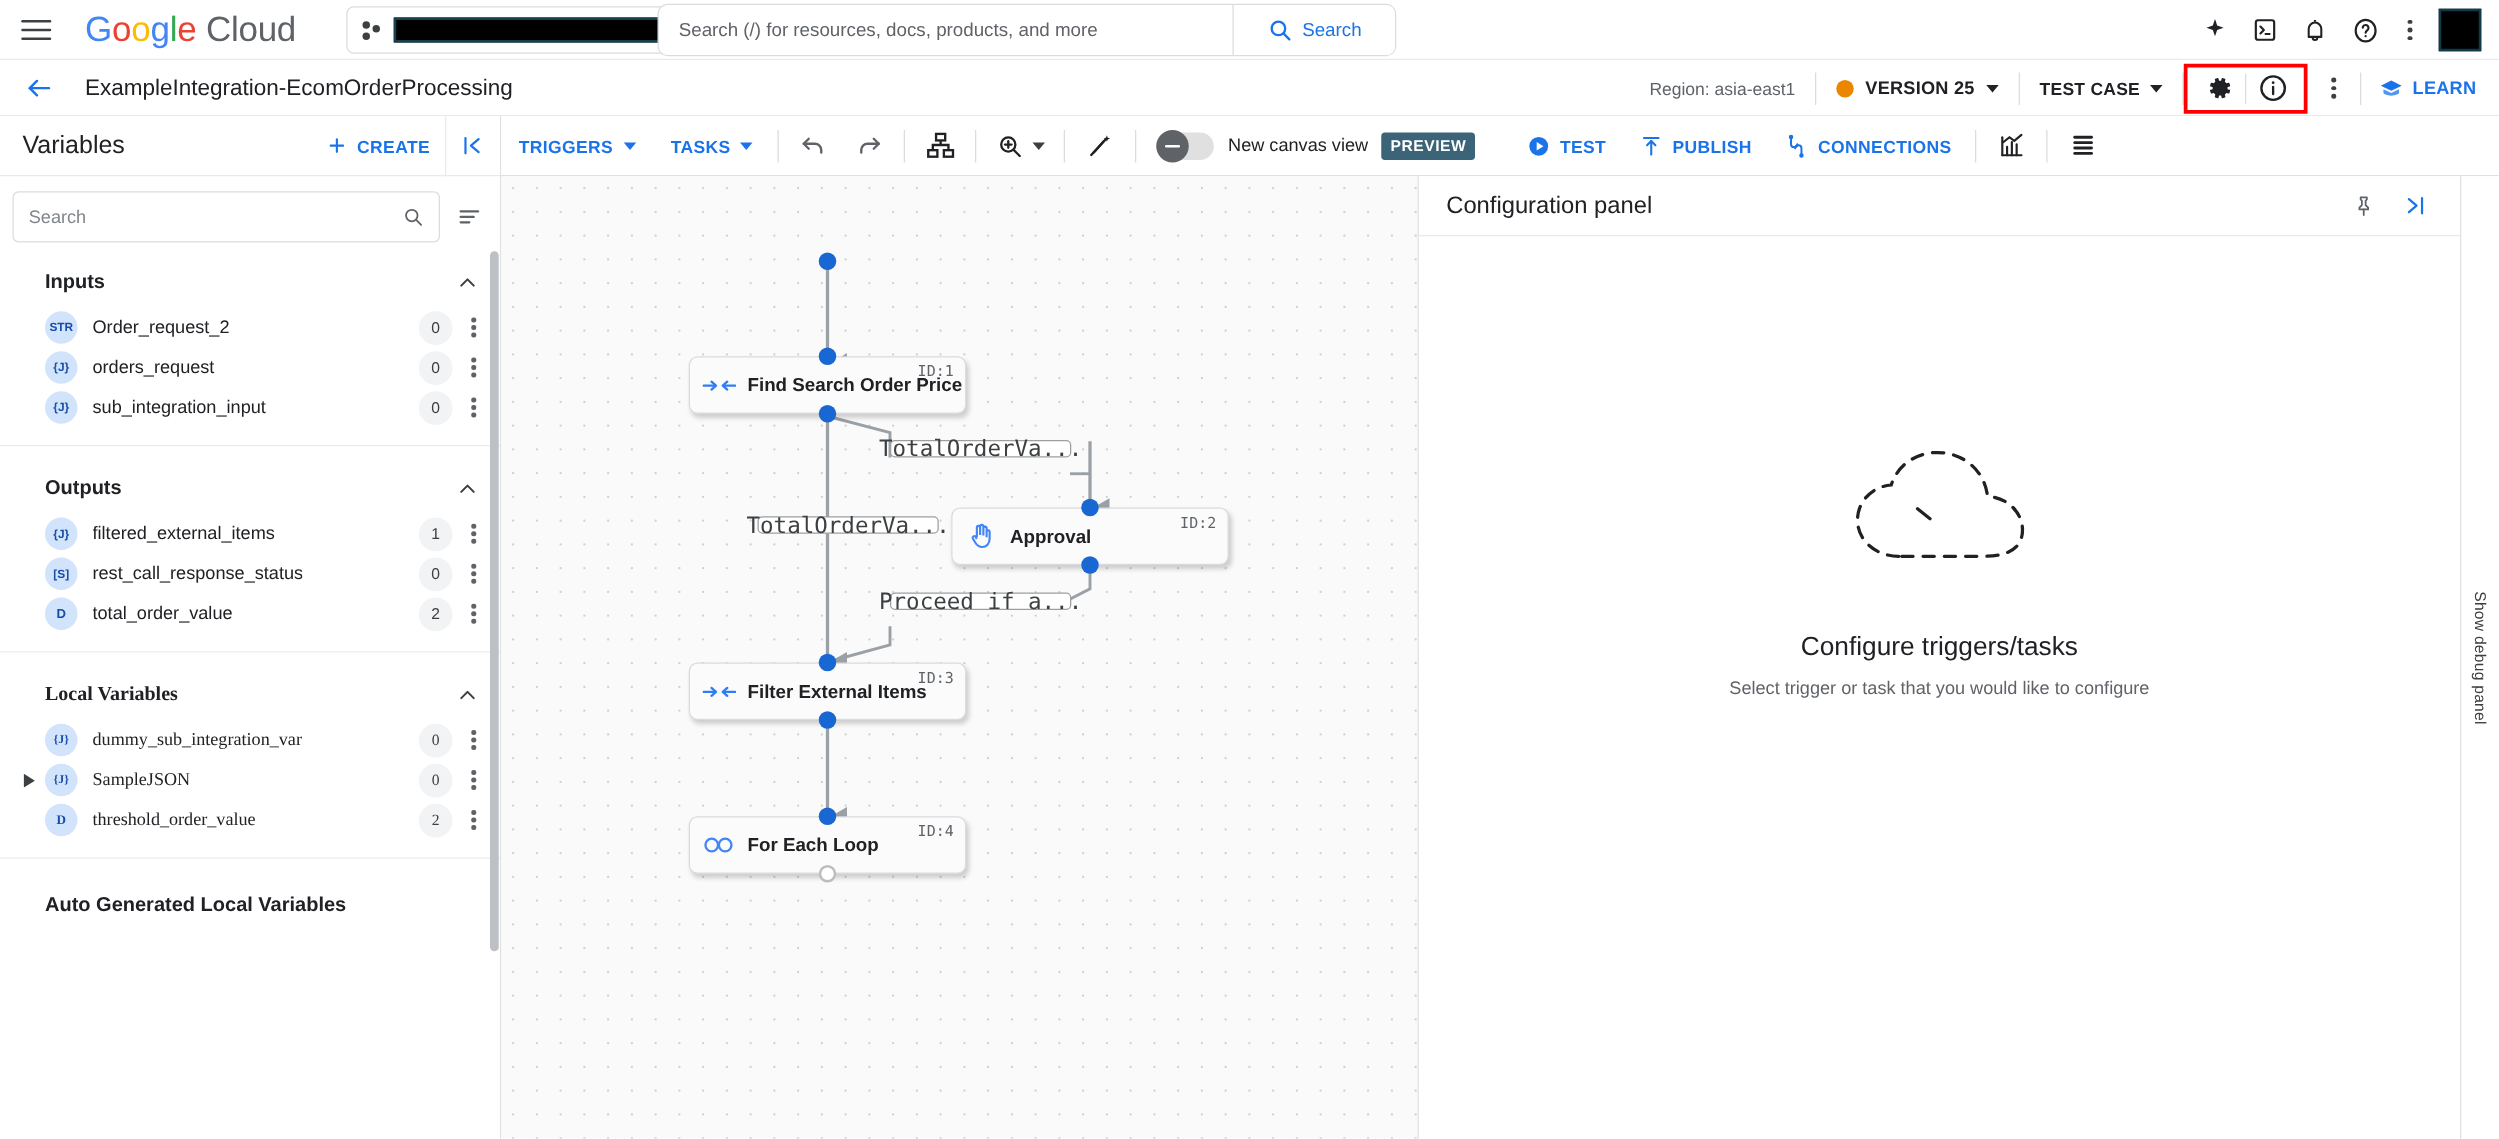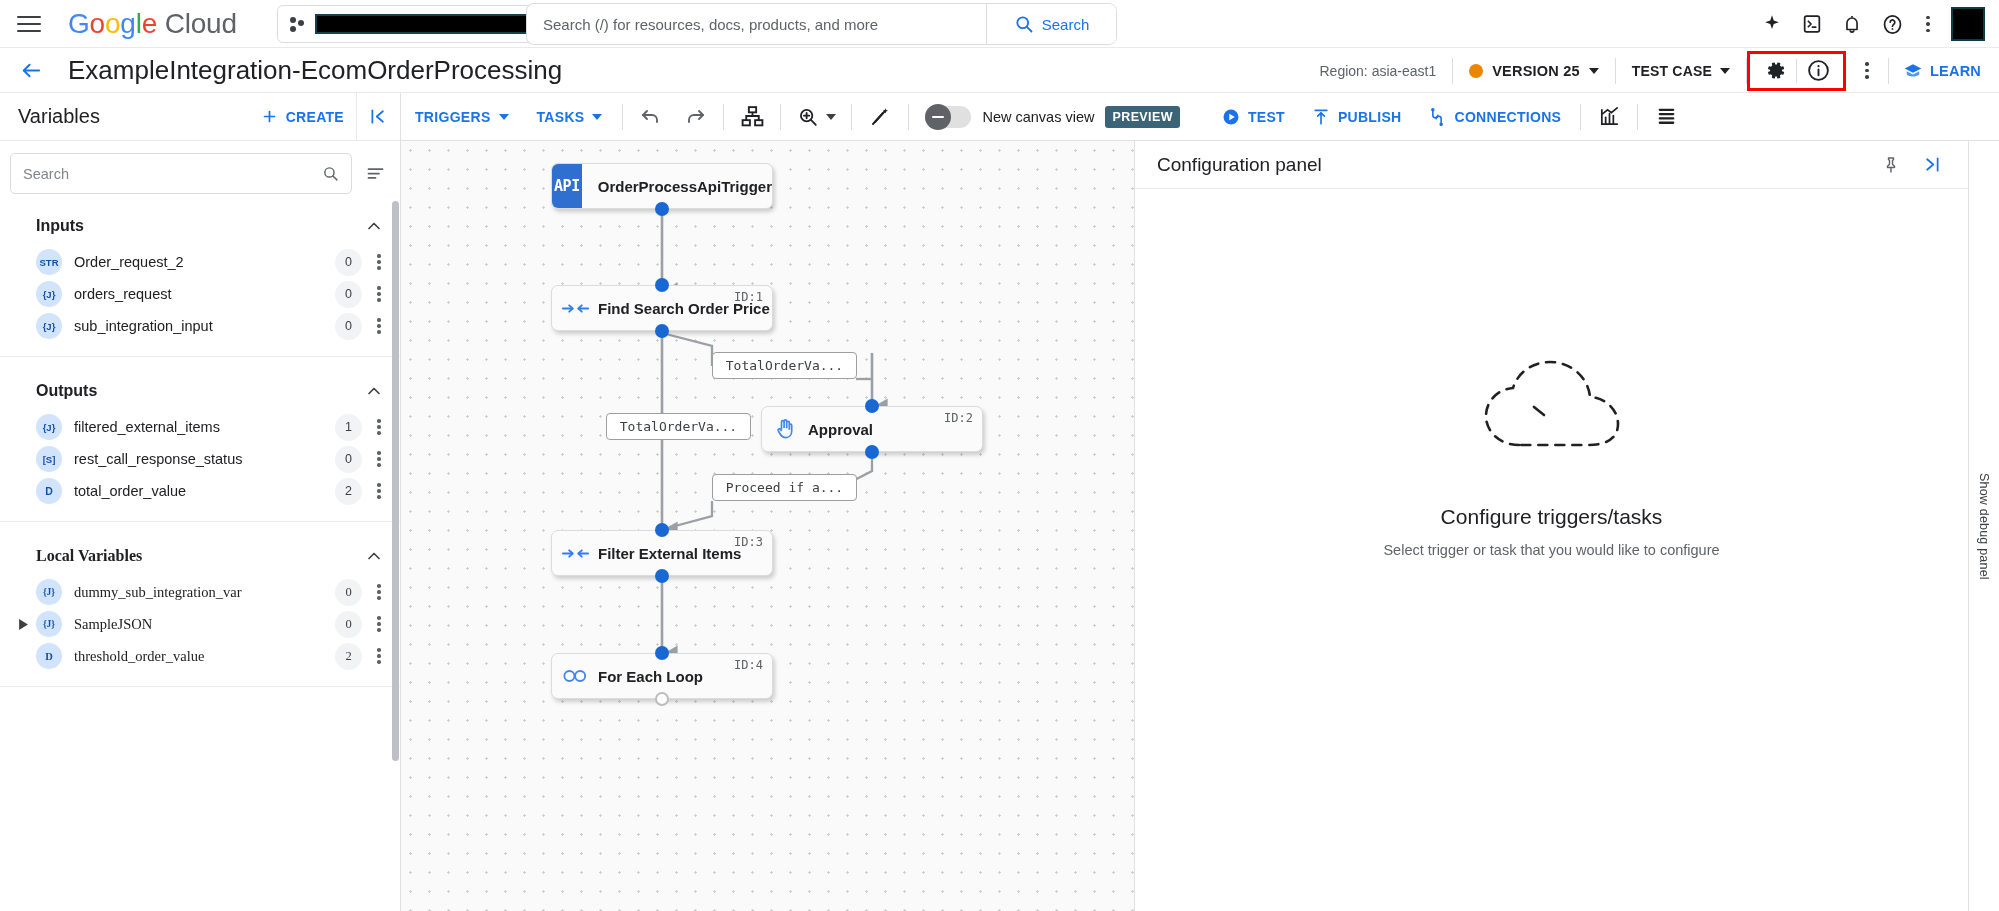--- a/index.html
+++ b/index.html
@@ -62,21 +62,21 @@
   .kebab { width: 26px; height: 26px; display:flex; flex-direction:column; align-items:center; justify-content:center; gap:3px; cursor:pointer; }
   .kebab b { width:3.6px; height:3.6px; background:#3c4043; border-radius:50%; display:block; }
   .avatar { width: 34px; height: 34px; background: #000; border: 2px solid #0f3a47; margin-left: 4px; cursor: pointer; }
 
   
   .pagehead {
     position: absolute; top: 48px; left: 0; width: 1999px; height: 45px;
     display: flex; align-items: center; border-bottom: 1px solid #e8eaed; background: #fff;
   }
   .backarrow { margin-left: 16px; width: 30px; height: 30px; display:flex; align-items:center; justify-content:center; color:#1a73e8; cursor: pointer; }
-  .pagetitle { margin-left: 22px; font-size: 26px; color: #202124; white-space: nowrap; }
+  .pagetitle { margin-left: 22px; font-size: 18px; color: #202124; white-space: nowrap; }
 
   .head-right { position: absolute; right: 0; top: 0; height: 45px; display: flex; align-items: center; }
   .region-txt { font-size: 14px; color: #5f6368; padding-right: 16px; white-space: nowrap; }
   .vsep { width: 1px; height: 26px; background: #dadce0; }
   .versionchip { display: flex; align-items: center; gap: 9px; padding: 0 16px; cursor: pointer; }
   .vdot { width: 14px; height: 14px; border-radius: 50%; background: #EA8600; }
   .vlabel { font-size: 14.5px; font-weight: bold; color: #202124; letter-spacing: .2px; white-space: nowrap; }
   .testcase { display: flex; align-items: center; gap: 8px; padding: 0 16px; cursor: pointer; font-size: 14px; font-weight: bold; color: #202124; letter-spacing: .2px; white-space: nowrap; }
   .caret-sm { width: 0;height: 0;border-left: 5px solid transparent;border-right: 5px solid transparent;border-top: 6px solid #202124; }
 
@@ -151,22 +151,22 @@
   .node .badge-api { width: 42px; height: 100%; background: #2f6fd0; color: #fff; display: flex; align-items: center; justify-content: center; font-family: "DejaVu Sans Mono", monospace; font-size: 15px; font-weight: bold; letter-spacing: -.5px; }
   .node .nicon { width: 46px; display: flex; align-items: center; justify-content: center; color: #4285F4; flex: 0 0 46px; }
   .node .ntitle { font-size: 15px; font-weight: bold; color: #202124; white-space: nowrap; }
   .node .nid { position: absolute; right: 9px; top: 4px; font-size: 12px; color: #5f6368; font-family: "DejaVu Sans Mono", monospace; }
 
   .dot { position: absolute; width: 14px; height: 14px; border-radius: 50%; background: #1967d2; }
   .dot.hollow { background: #fff; border: 2px solid #bdbdbd; }
 
   .edgelabel {
     position: absolute; background: #fff; border: 1px solid #9e9e9e; border-radius: 4px;
-    height: 27px; display: flex; align-items: center; justify-content: center;
-    font-size: 13px; color: #3c4043; font-family: "DejaVu Sans Mono", monospace; padding: 0 10px; white-space: nowrap; cursor: pointer;
+    height: 14px; display: flex; align-items: center; justify-content: center;
+    font-size: 18px; color: #3c4043; font-family: "DejaVu Sans Mono", monospace; padding: 0 10px; white-space: nowrap; cursor: pointer;
   }
 
   
   .configpanel { position: absolute; top: 141px; left: 1134px; width: 834px; height: 770px; background: #fff; border-left: 1px solid #e0e0e0; }
   .cp-head { height: 48px; display: flex; align-items: center; border-bottom: 1px solid #e8eaed; }
   .cp-title { margin-left: 22px; font-size: 19px; color: #202124; }
   .cp-actions { margin-left: auto; display: flex; align-items: center; gap: 10px; padding-right: 22px; }
   .cp-icon { width: 30px; height: 30px; display: flex; align-items: center; justify-content: center; cursor: pointer; }
   .cp-body { position: relative; height: 722px; display: flex; flex-direction: column; align-items: center; }
   .cloud-wrap { margin-top: 170px; }
@@ -472,20 +472,25 @@
         <span class="vname">threshold_order_value</span>
         <span class="vcount">2</span>
         <span class="vmore">
             <b></b>
             <b></b>
             <b></b>
           </span>
       </div>
     </div>
 
+    <div class="vargroup nodivider" style="padding-top:18px;">
+      <div class="group-head">
+        <span class="group-title">Auto Generated Local Variables</span>
+      </div>
+    </div>
 
     <div class="sb-scrollbar"></div>
   </div>
 
   <div class="toolbar">
     <div class="tb-text">
       <span>TRIGGERS</span>
       <span class="caret-blue"></span>
     </div>
     <div class="tb-text">
@@ -603,24 +608,20 @@
       <path d="M261 192 L311 205 L311 225" stroke="#9aa0a6" stroke-width="2.3" fill="none"></path>
       <path d="M455 238 L471 238" stroke="#9aa0a6" stroke-width="2.3" fill="none"></path>
       <line x1="471" y1="212" x2="471" y2="268" stroke="#9aa0a6" stroke-width="2.6" marker-end="url(#arr)"></line>
 
       <path d="M471 313 L471 330 L440 346" stroke="#9aa0a6" stroke-width="2.3" fill="none"></path>
       <path d="M311 360 L311 375 L263 388" stroke="#9aa0a6" stroke-width="2.3" fill="none"></path>
 
       <line x1="261" y1="435" x2="261" y2="515" stroke="#9aa0a6" stroke-width="2.6" marker-end="url(#arr)"></line>
     </svg>
 
-    <div class="node" style="left:150px; top:22px; width:222px; height:46px;">
-      <div class="badge-api">API</div>
-      <div class="ntitle" style="margin-left:16px;">OrderProcessApiTrigger</div>
-    </div>
     <div class="dot" style="left:254px; top:61px;"></div>
 
     <div class="node" style="left:150px; top:144px; width:222px; height:46px;">
       <div class="nicon">
         <svg width="27" height="17" viewBox="0 0 30 18" fill="none" stroke="#2f7df6" stroke-width="2.1" stroke-linecap="round" stroke-linejoin="round">
             <line x1="1" y1="9" x2="11" y2="9"></line>
             <polyline points="8,5.5 12,9 8,12.5"></polyline>
             <line x1="29" y1="9" x2="19" y2="9"></line>
             <polyline points="22,5.5 18,9 22,12.5"></polyline>
           </svg>

